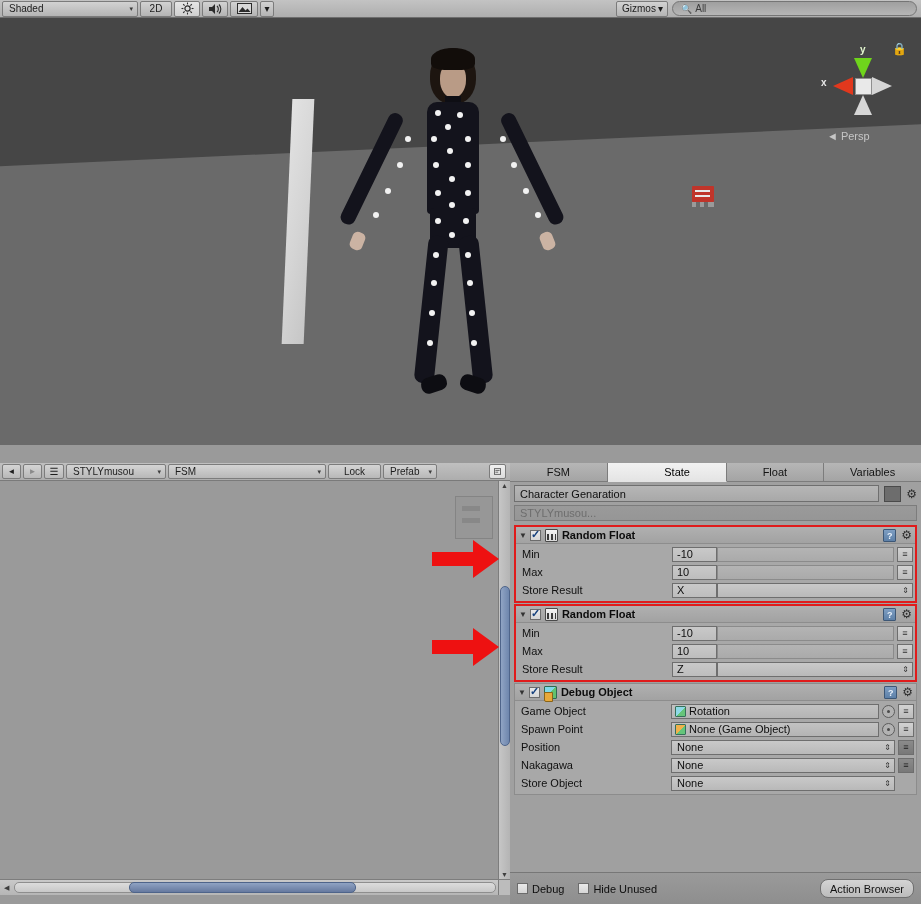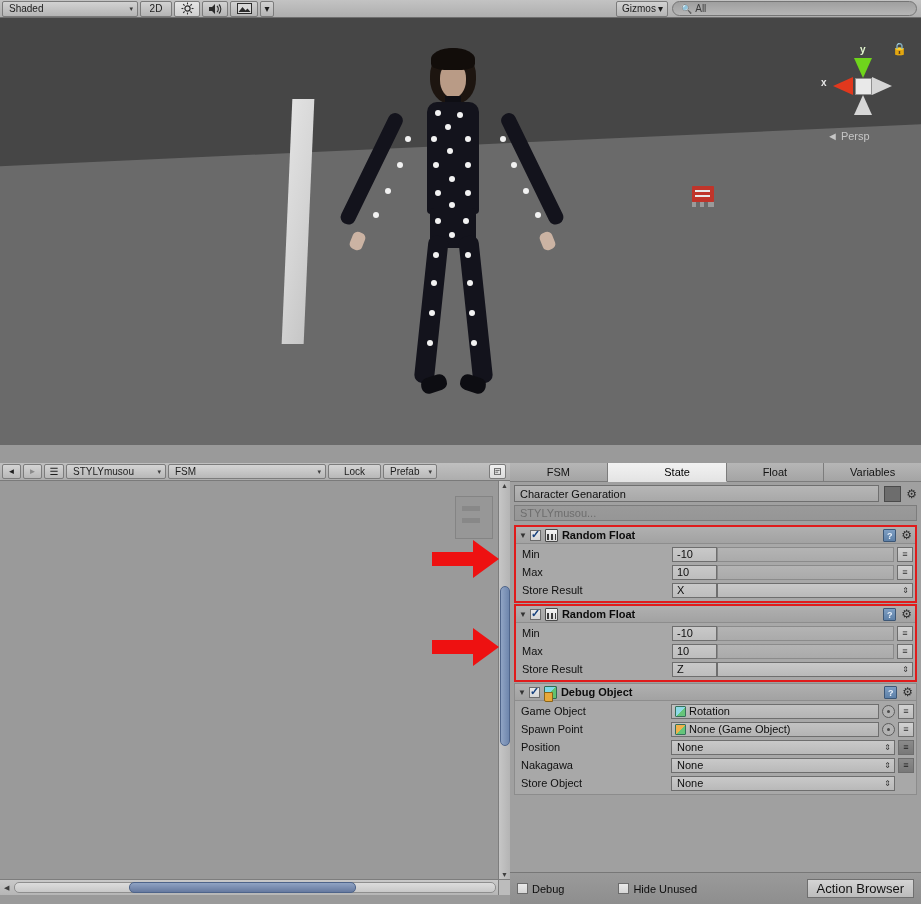--- a/index.html
+++ b/index.html
@@ -329,28 +329,28 @@
     display:flex; align-items:center; justify-content:center;
     font-size:9px; color:#2c2c2c; line-height:1;
   }
   .eq-btn.dark { background:linear-gradient(#8b8b8b,#787878); color:#1a1a1a; }
   .spin { width:16px; height:15px; margin-left:3px; }
 
   
   .bottom-bar {
     position:absolute; left:510px; top:872px; width:411px; height:32px;
     background:linear-gradient(#9a9a9a,#8e8e8e); border-top:1px solid #777;
-    display:flex; align-items:center; padding:0 7px;gap:40px;
+    display:flex; align-items:center; padding:0 7px;
   }
   .bb-chk { display:flex; align-items:center; margin-right:14px; font-size:11px; color:#0d0d0d; }
   .bb-chk .chk { margin-right:4px; }
   .action-browser-btn {
     margin-left:auto; height:19px; padding:8px 9px;
-    background:linear-gradient(#d4d4d4,#bcbcbc); border:1px solid #6f6f6f; border-radius:0;
-    display:flex; align-items:center; font-size:13px; color:#111;
+    background:linear-gradient(#d4d4d4,#bcbcbc); border:1px solid #6f6f6f; border-radius:8px;
+    display:flex; align-items:center; font-size:11px; color:#111;
   }
   .ann-shaft { position:absolute; background:#ee1111; height:14px; }
   .ann-head {
     position:absolute; width:0; height:0;
     border-top:19px solid transparent; border-bottom:19px solid transparent;
     border-left:26px solid #ee1111;
   }
 </style>
 </head>
 <body>

